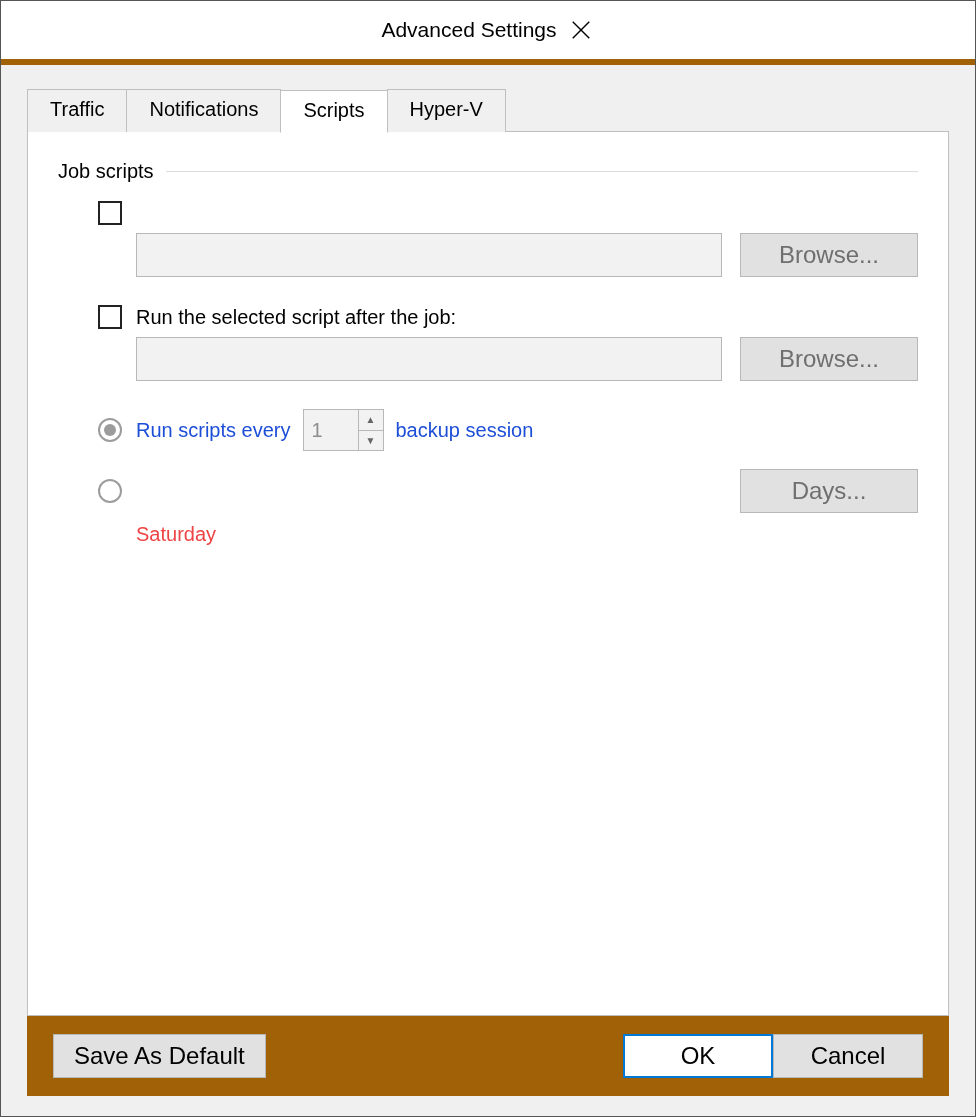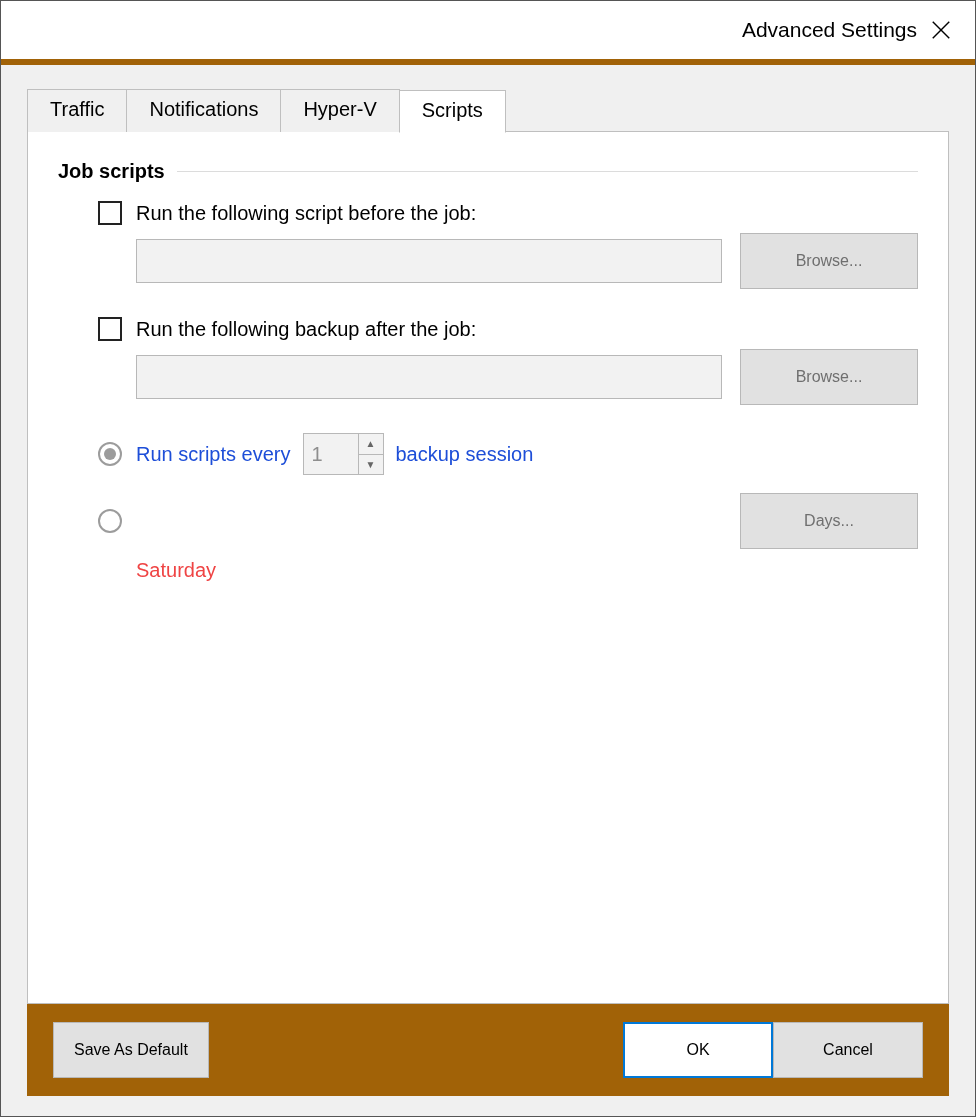--- a/index.html
+++ b/index.html
@@ -15,21 +15,21 @@
     width: 976px; height: 1117px;
     border: 1px solid #555;
     background: #fff;
     display: flex;
     flex-direction: column;
     position: relative;
   }
   .titlebar {
     display: flex;
     align-items: center;
-    justify-content: flex-end;
+    justify-content: center;
     height: 58px;
     padding: 0 10px 0 20px;
   }
   .titlebar .title { font-size: 21px; }
   .close-btn {
     width: 48px; height: 48px;
     display: flex; align-items: center; justify-content: center;
     cursor: pointer;
   }
   .close-btn svg { width: 22px; height: 22px; stroke: #000; stroke-width: 1.6; }
@@ -72,21 +72,20 @@
     padding: 28px 30px 20px 30px;
     position: relative;
     z-index: 1;
   }
 
   .group-header {
     display: flex;
     align-items: center;
     font-size: 20px;
     margin-bottom: 18px;
-    font-weight: bold;
   }
   .group-header .line {
     flex: 1;
     height: 1px;
     background: #dcdcdc;
     margin-left: 12px;
   }
 
   .row {
     display: flex;
@@ -151,28 +150,28 @@
     border-left: 1px solid #b8b8b8;
   }
   .num-spinner .arrow {
     width: 24px; flex:1;
     display:flex; align-items:center; justify-content:center;
     font-size: 10px; color:#666; cursor:pointer;
   }
   .num-spinner .arrow + .arrow { border-top:1px solid #b8b8b8; }
 
   .btn {
-    height: 56px;
+    height: 44px;
     min-width: 150px;
     border: 1px solid #b8b8b8;
     background: #e1e1e1;
     display: inline-flex;
     align-items: center;
     justify-content: center;
-    font-size: 16px;
+    font-size: 24px;
     cursor: pointer;
     padding: 0 20px;
   }
   .btn.disabled { color: #6f6f6f; }
   .btn-wide { width: 178px; }
   .btn-primary {
     background: #fff;
     border: 2px solid #0078d7;
   }
 
@@ -215,43 +214,42 @@
           <line x1="21" y1="3" x2="3" y2="21"></line>
         </svg>
     </div>
   </div>
 
   <div class="body-area">
 
     <div class="tabstrip">
       <div class="tab">Traffic</div>
       <div class="tab">Notifications</div>
+      <div class="tab active">Scripts</div>
       <div class="tab">Hyper-V</div>
-      <div class="tab active">Scripts</div>
     </div>
 
     <div class="tab-panel">
 
       <div class="group-header">
         <span>Job scripts</span>
         <span class="line"></span>
       </div>
 
       <div class="row">
         <div class="checkbox"></div>
-        <span class="lbl">Run the following script before the job:</span>
       </div>
       <div class="input-row">
         <div class="text-input"></div>
         <div class="btn btn-wide disabled">Browse...</div>
       </div>
 
       <div class="row">
         <div class="checkbox"></div>
-        <span class="lbl">Run the following backup after the job:</span>
+        <span class="lbl">Run the selected script after the job:</span>
       </div>
       <div class="input-row">
         <div class="text-input"></div>
         <div class="btn btn-wide disabled">Browse...</div>
       </div>
 
       <div class="schedule-row">
         <div class="radio selected"></div>
         <span class="lbl disabled">Run scripts every</span>
         <div class="num-spinner">

